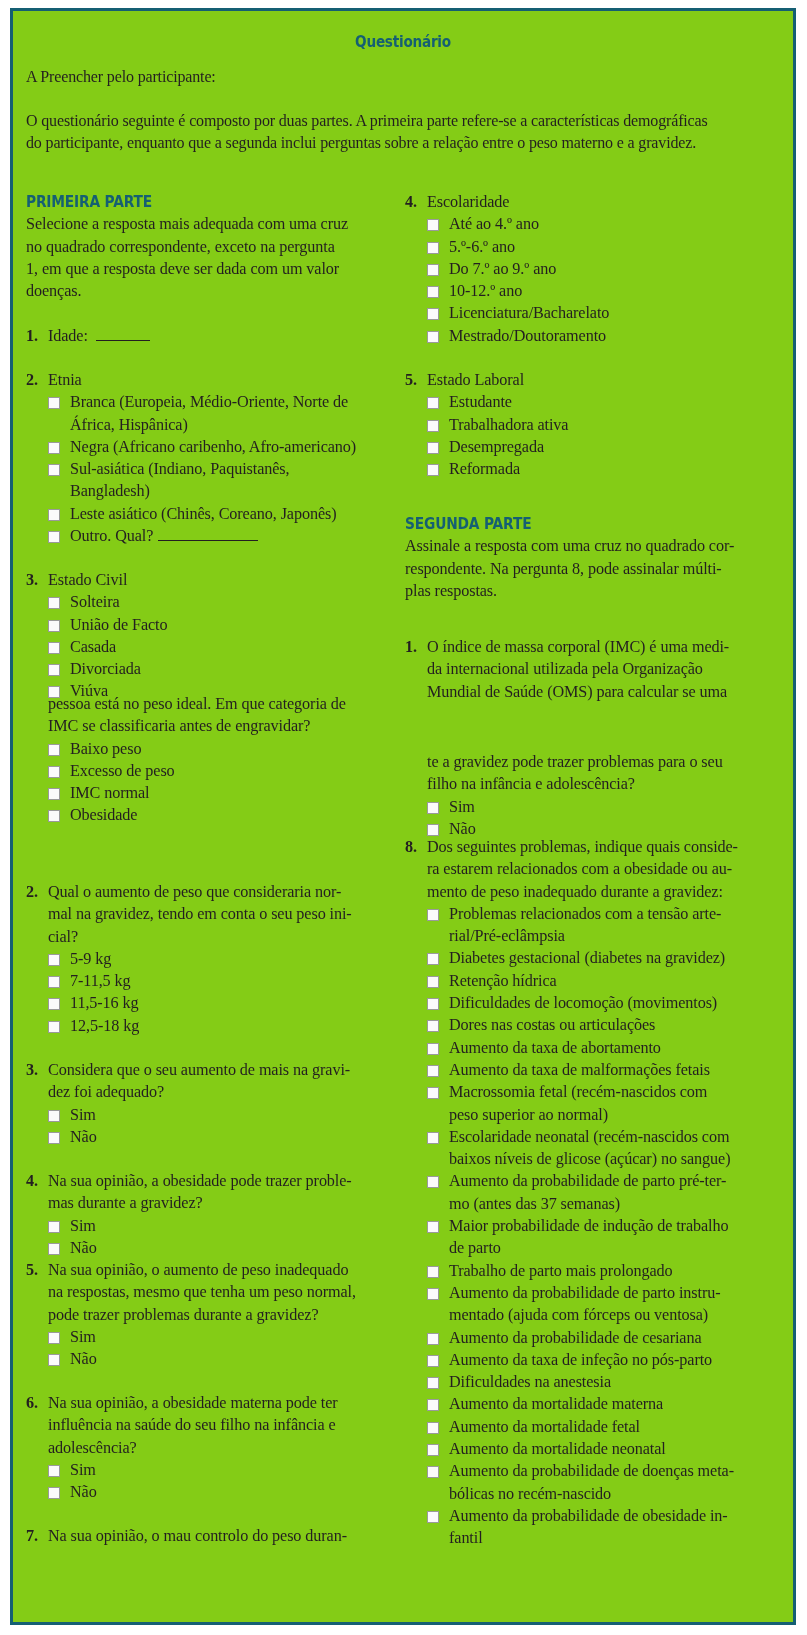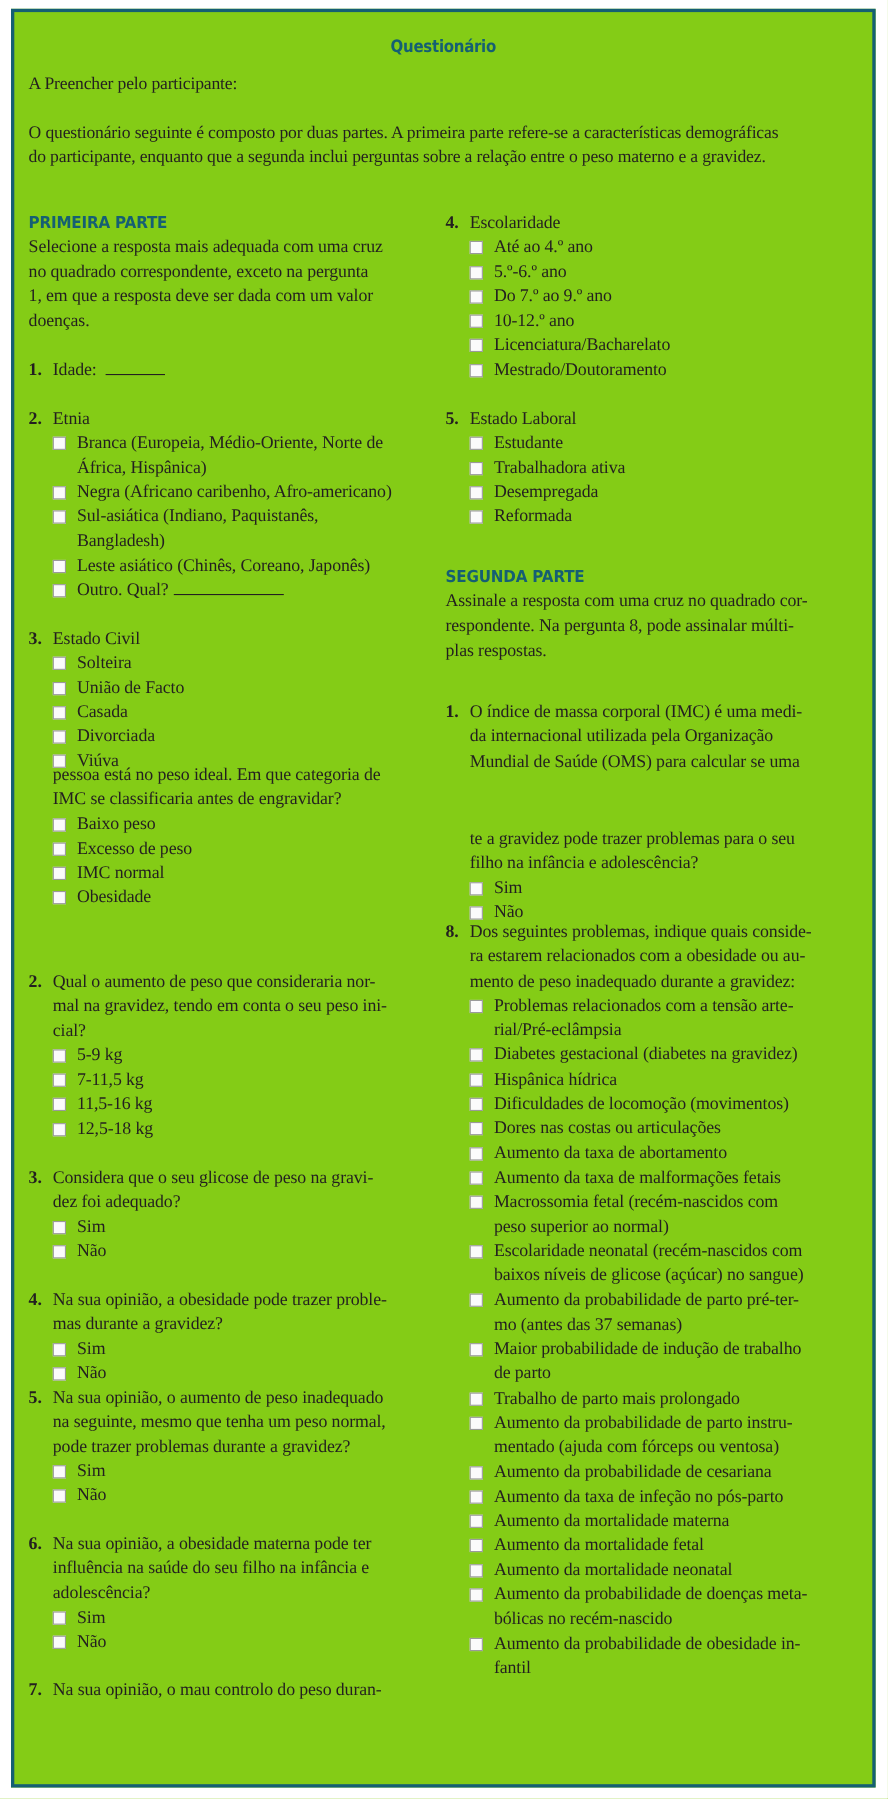--- a/index.html
+++ b/index.html
@@ -148,21 +148,21 @@
           <div>11,5-16 kg</div>
         </div>
         <div class="opt">
           <span class="cb"></span>
           <div>12,5-18 kg</div>
         </div>
       </div>
     <div class="block" style="top:1048px" id="p2q3">
         <div class="q">
           <span class="qn">3.</span>
-          <div>Considera que o seu glicose de peso na gravi-</div>
+          <div>Considera que o seu aumento de mais na gravi-</div>
           <div>dez foi adequado?</div>
         </div>
         <div class="opt">
           <span class="cb"></span>
           <div>Sim</div>
         </div>
         <div class="opt">
           <span class="cb"></span>
           <div>Não</div>
         </div>
@@ -179,21 +179,21 @@
         </div>
         <div class="opt">
           <span class="cb"></span>
           <div>Não</div>
         </div>
       </div>
     <div class="block" style="top:1248px" id="p2q5">
         <div class="q">
           <span class="qn">5.</span>
           <div>Na sua opinião, o aumento de peso inadequado</div>
-          <div>na seguinte, mesmo que tenha um peso normal,</div>
+          <div>na respostas, mesmo que tenha um peso normal,</div>
           <div>pode trazer problemas durante a gravidez?</div>
         </div>
         <div class="opt">
           <span class="cb"></span>
           <div>Sim</div>
         </div>
         <div class="opt">
           <span class="cb"></span>
           <div>Não</div>
         </div>
@@ -316,21 +316,21 @@
           <span class="cb"></span>
           <div>Problemas relacionados com a tensão arte-</div>
           <div>rial/Pré-eclâmpsia</div>
         </div>
         <div class="opt">
           <span class="cb"></span>
           <div>Diabetes gestacional (diabetes na gravidez)</div>
         </div>
         <div class="opt">
           <span class="cb"></span>
-          <div>Hispânica hídrica</div>
+          <div>Retenção hídrica</div>
         </div>
         <div class="opt">
           <span class="cb"></span>
           <div>Dificuldades de locomoção (movimentos)</div>
         </div>
         <div class="opt">
           <span class="cb"></span>
           <div>Dores nas costas ou articulações</div>
         </div>
         <div class="opt">
@@ -373,20 +373,24 @@
         <div class="opt">
           <span class="cb"></span>
           <div>Aumento da probabilidade de cesariana</div>
         </div>
         <div class="opt">
           <span class="cb"></span>
           <div>Aumento da taxa de infeção no pós-parto</div>
         </div>
         <div class="opt">
           <span class="cb"></span>
+          <div>Dificuldades na anestesia</div>
+        </div>
+        <div class="opt">
+          <span class="cb"></span>
           <div>Aumento da mortalidade materna</div>
         </div>
         <div class="opt">
           <span class="cb"></span>
           <div>Aumento da mortalidade fetal</div>
         </div>
         <div class="opt">
           <span class="cb"></span>
           <div>Aumento da mortalidade neonatal</div>
         </div>

